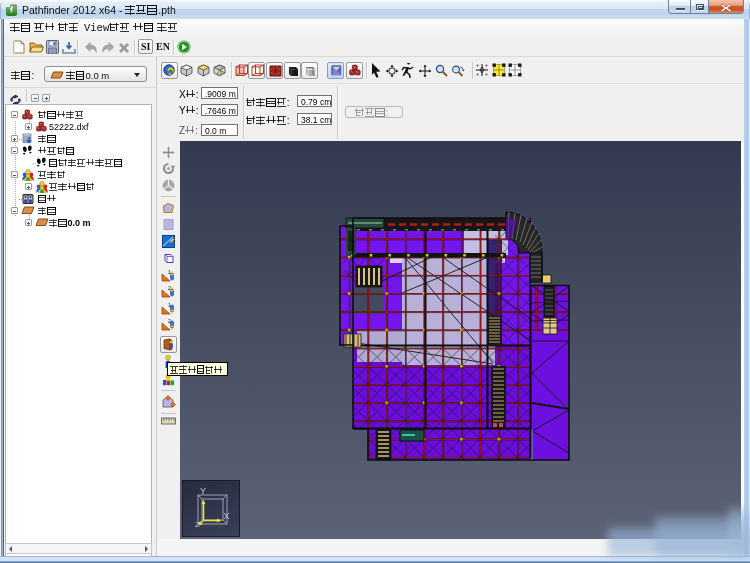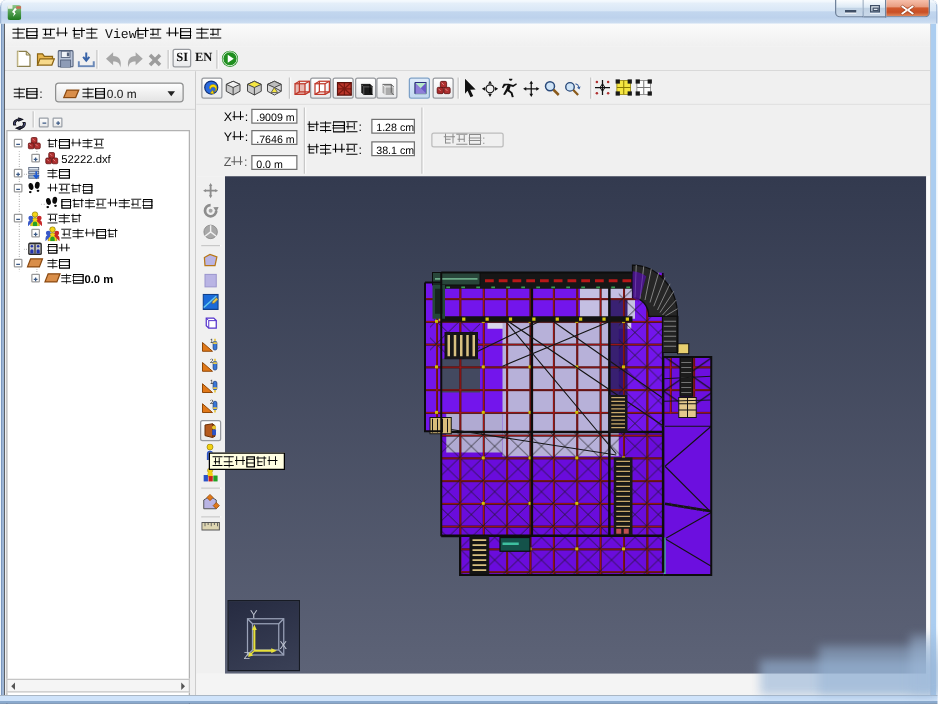--- a/index.html
+++ b/index.html
@@ -89,20 +89,21 @@
           <stop offset="0" stop-color="#8fc98f"></stop>
           <stop offset="0.5" stop-color="#4f9d4f"></stop>
           <stop offset="1" stop-color="#1f7a1f"></stop>
         </linearGradient>
       </defs>
       <rect width="11" height="12" rx="2" fill="url(#gicon)"></rect>
       <path d="M0 0 h4 v3 h-4 z" fill="#e9efe9"></path>
       <rect x="7" y="1" width="4" height="2" fill="#cc6a55"></rect>
       <path d="M6 2.2 l1.4 1.2 -1.8 2 1 1.4 -2.2 2.6 0.8-2.6 -1.6-1.2 z" fill="#fff"></path>
     </svg>
+  <div class="abs" id="title-text">Pathfinder 2012 x64 - <i class="cj a" style="width:10px;height:10px"></i><i class="cj c" style="width:10px;height:10px"></i><i class="cj b" style="width:10px;height:10px"></i>.pth</div>
   <div class="abs" id="winbtns">
     <div class="wbtn" id="btn-min">
         <i></i>
       </div>
     <div class="wbtn" id="btn-max">
         <i></i>
       </div>
     <div class="wbtn" id="btn-close">
         <svg style="position:absolute;left:11px;top:2.5px" width="12" height="10" viewBox="0 0 12 10">
           <path d="M2 1 L6 4 L10 1 L11.5 2.5 L7.8 5 L11.5 7.5 L10 9 L6 6 L2 9 L0.5 7.5 L4.2 5 L0.5 2.5 Z" fill="#fff" stroke="#8a3010" stroke-width="0.5"></path>
@@ -441,21 +442,21 @@
 </div>
 <div class="abs" id="formrow">
   <div class="flabel" style="left:22px;top:5px">X<i class="cj e"></i>:</div>
   <div class="fld" style="left:44px;top:3px;width:37px;height:12px">.9009 m</div>
   <div class="flabel" style="left:22px;top:21px">Y<i class="cj e"></i>:</div>
   <div class="fld" style="left:44px;top:20px;width:37px;height:12px">.7646 m</div>
   <div class="flabel" style="left:22px;top:41px;color:#555">Z<i class="cj e" style="opacity:.6"></i>:</div>
   <div class="fld" style="left:44px;top:40px;width:37px;height:12px">0.0 m</div>
   <div class="tsep" style="left:86px;top:2px;height:53px"></div>
   <div class="flabel" style="left:89px;top:13px"><i class="cj d"></i><i class="cj a"></i><i class="cj b"></i><i class="cj c"></i>:</div>
-  <div class="fld" style="left:140px;top:11px;width:35px;height:12px">1.28 cm</div>
+  <div class="fld" style="left:140px;top:11px;width:35px;height:12px">0.79 cm</div>
   <div class="flabel" style="left:89px;top:31px"><i class="cj d"></i><i class="cj a"></i><i class="cj e"></i><i class="cj c"></i>:</div>
   <div class="fld" style="left:140px;top:29px;width:35px;height:12px">38.1 cm</div>
   <div class="tsep" style="left:179.5px;top:2px;height:53px"></div>
   <div id="createdoor"><i class="cj d" style="opacity:.42"></i><i class="cj c" style="opacity:.42"></i><i class="cj b" style="opacity:.42"></i>:</div>
 </div>
 <div class="abs" id="vtools">
   <svg class="abs" style="left:5px;top:5px" width="13" height="13" viewBox="0 0 14 14">
       <path d="M7 0.5 L5.5 3 h3 Z M7 13.5 L5.5 11 h3 Z M0.5 7 L3 5.5 v3 Z M13.5 7 L11 5.5 v3 Z M6.2 3 h1.6 v8 h-1.6 z M3 6.2 h8 v1.6 h-8 z" fill="#8d8d8d"></path>
     </svg>
   <svg class="abs" style="left:5px;top:21px" width="13" height="13" viewBox="0 0 13 13">

